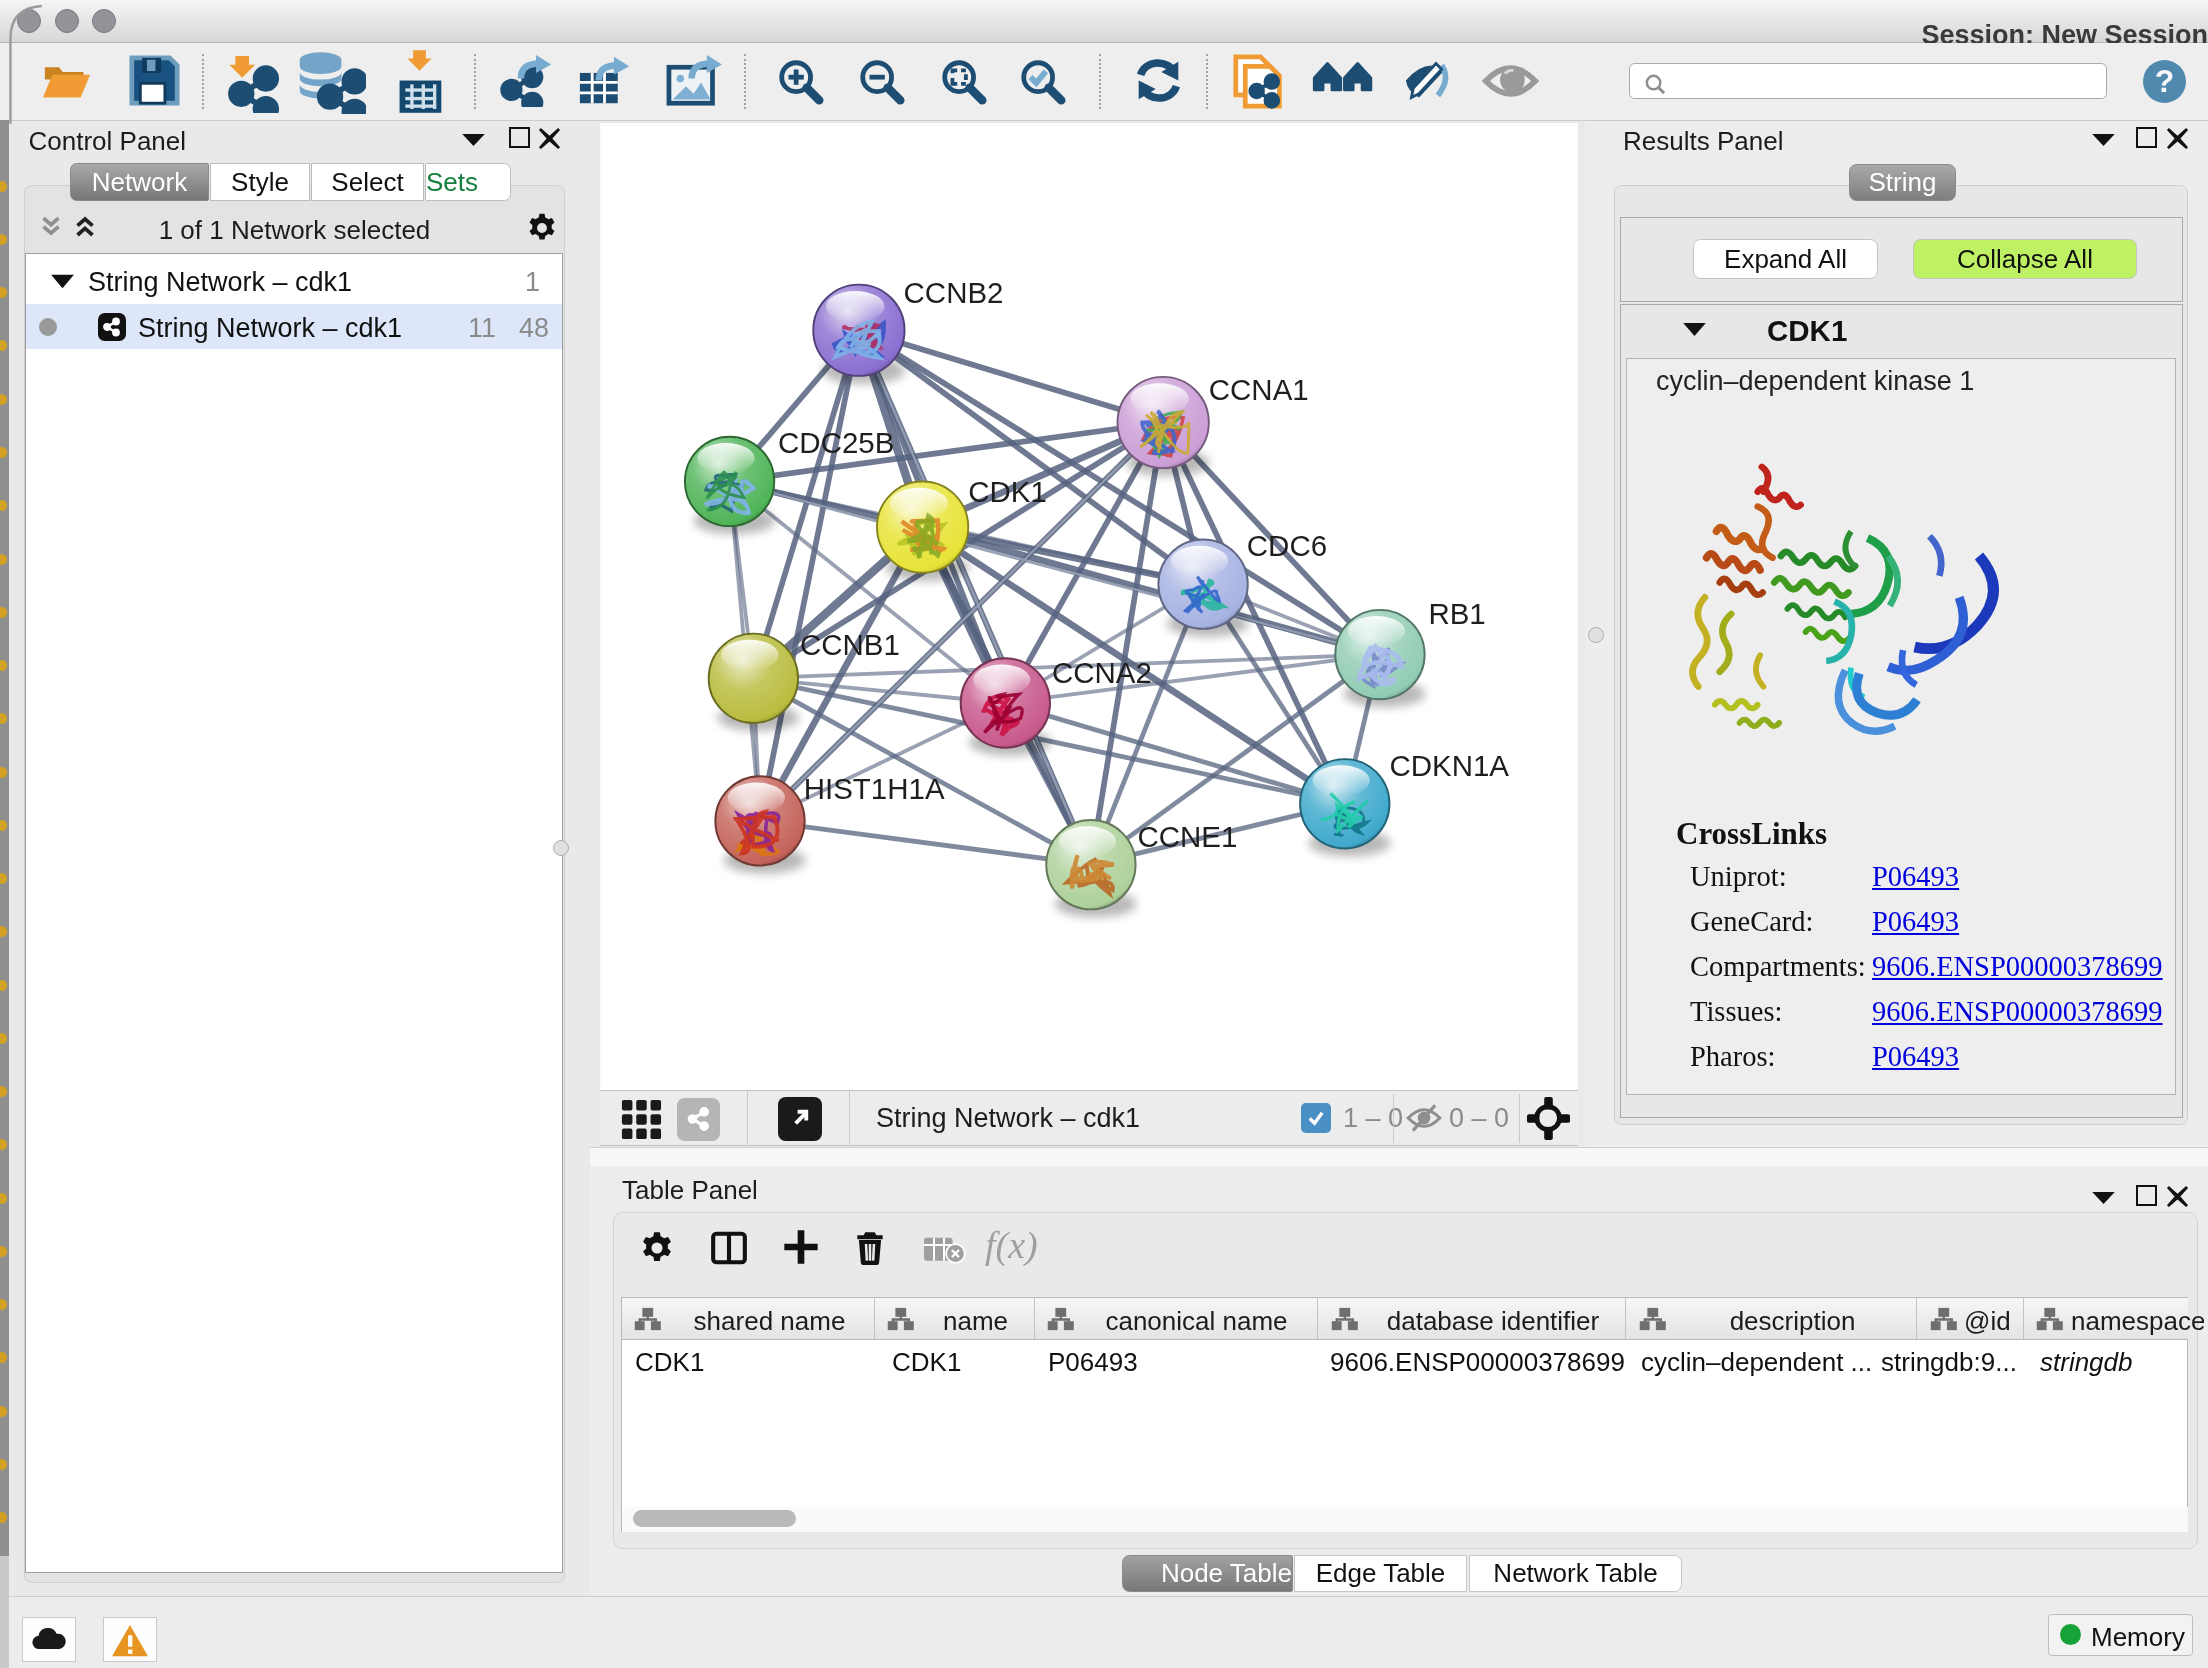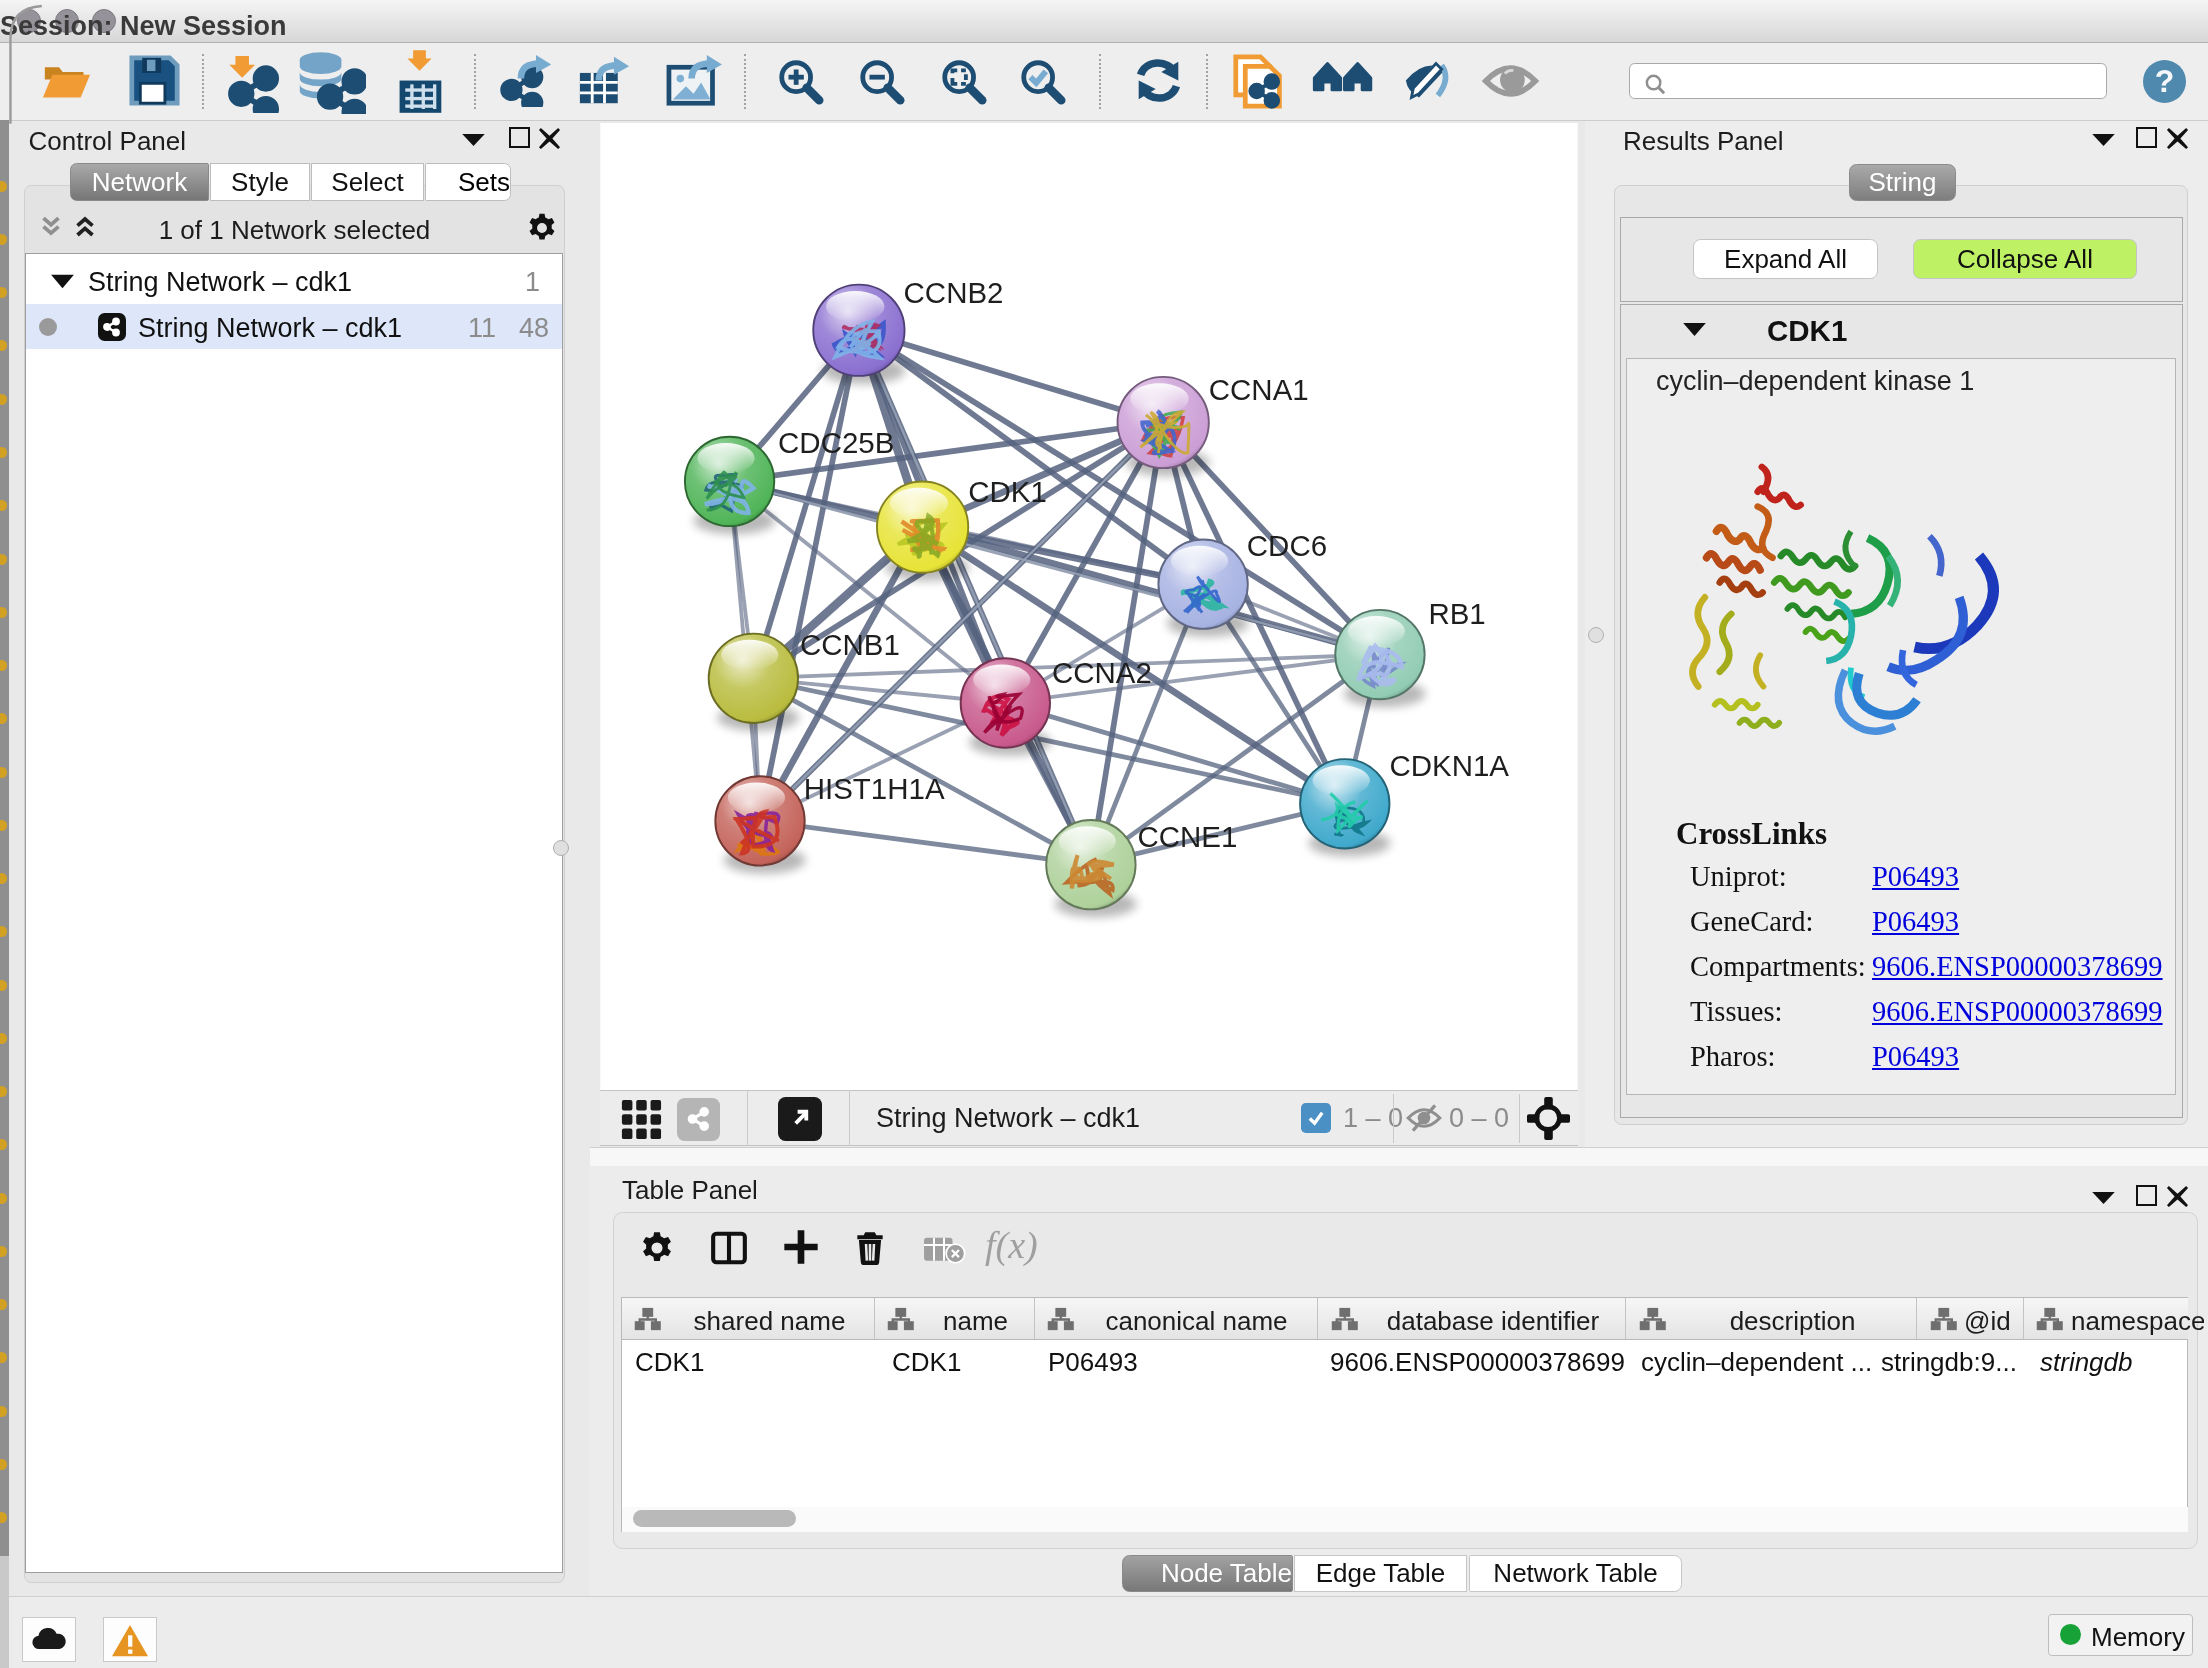--- a/index.html
+++ b/index.html
@@ -3,21 +3,21 @@
   html,body{margin:0;padding:0;}
   body{width:2208px;height:1668px;overflow:hidden;background:#e9e9e9;
        font-family:"Liberation Sans",sans-serif;-webkit-font-smoothing:antialiased;}
   #win{position:relative;width:2208px;height:1668px;background:#e9e9e9;
        box-sizing:border-box;}
   .abs{position:absolute;}
   #titlebar{left:0;top:0;width:2208px;height:42px;
     background:linear-gradient(#f5f5f5,#d7d7d7);border-bottom:1px solid #b2b2b2;}
   .light{position:absolute;top:8.6px;width:24px;height:24px;border-radius:50%;
     background:#95929a;border:1.9px solid #7b7880;box-sizing:border-box;}
-  #wtitle{position:absolute;top:11px;left:0;width:100%;text-align:left;
+  #wtitle{position:absolute;top:20px;left:0;width:100%;text-align:right;
     font-size:27px;font-weight:bold;color:#3a3a3a;}
   #toolbar{left:0;top:43px;width:2208px;height:77px;background:#eeeeee;
     border-bottom:1px solid #cccccc;}
   .tbi{position:absolute;}
   .tsep{position:absolute;top:11.4px;height:55px;width:0;border-left:2.9px dotted #a2a2a2;}
 </style></head><body>
 <div id="win">
 <div id="titlebar" class="abs">
   <div class="light" style="left:17px"></div>
   <div class="light" style="left:55px"></div>
@@ -183,21 +183,21 @@
 
 <div class="abs" style="left:24px;top:185px;width:541px;height:1398px;background:#e3e3e3;border:1px solid #cfcfcf;border-radius:7.6px;box-sizing:border-box;"></div>
 <div class="abs" style="left:70px;top:163px;width:139px;height:38px;background:linear-gradient(#a9a9a9,#767676);
   border:1px solid #8a8a8a;border-radius:6.7px 1.9px 1.9px 6.7px;box-sizing:border-box;color:#fff;z-index:5;
   font-size:26px;text-align:center;line-height:36px;">Network</div>
 <div class="abs" style="left:210px;top:163px;width:100px;height:38px;background:#fff;border:1px solid #bdbdbd;
   box-sizing:border-box;z-index:5;font-size:26px;text-align:center;line-height:36px;color:#111;">Style</div>
 <div class="abs" style="left:311px;top:163px;width:113px;height:38px;background:#fff;border:1px solid #bdbdbd;
   box-sizing:border-box;z-index:5;font-size:26px;text-align:center;line-height:36px;color:#111;">Select</div>
 <div class="abs" style="left:425px;top:163px;width:86px;height:38px;background:#fff;border:1px solid #bdbdbd;
-  border-radius:1.9px 6.7px 6.7px 1.9px;box-sizing:border-box;z-index:5;font-size:26px;text-align:right;line-height:36px;color:#000000;">Sets</div>
+  border-radius:1.9px 6.7px 6.7px 1.9px;box-sizing:border-box;z-index:5;font-size:26px;text-align:left;line-height:36px;color:#15803d;">Sets</div>
 
 <div class="abs" style="left:25px;top:201px;width:539px;height:52px;background:#e3e3e3;"></div>
 <svg class="abs" style="left:36px;top:215px" width="30" height="25" viewBox="0 0 32 26">
  <g fill="none" stroke="#8f8f8f" stroke-width="4">
         <path d="M8 3 L16 10 L24 3"></path>
         <path d="M8 12 L16 19 L24 12"></path>
       </g>
     </svg>
 <svg class="abs" style="left:70px;top:215px" width="30" height="25" viewBox="0 0 32 26">
  <g fill="none" stroke="#222" stroke-width="4">

